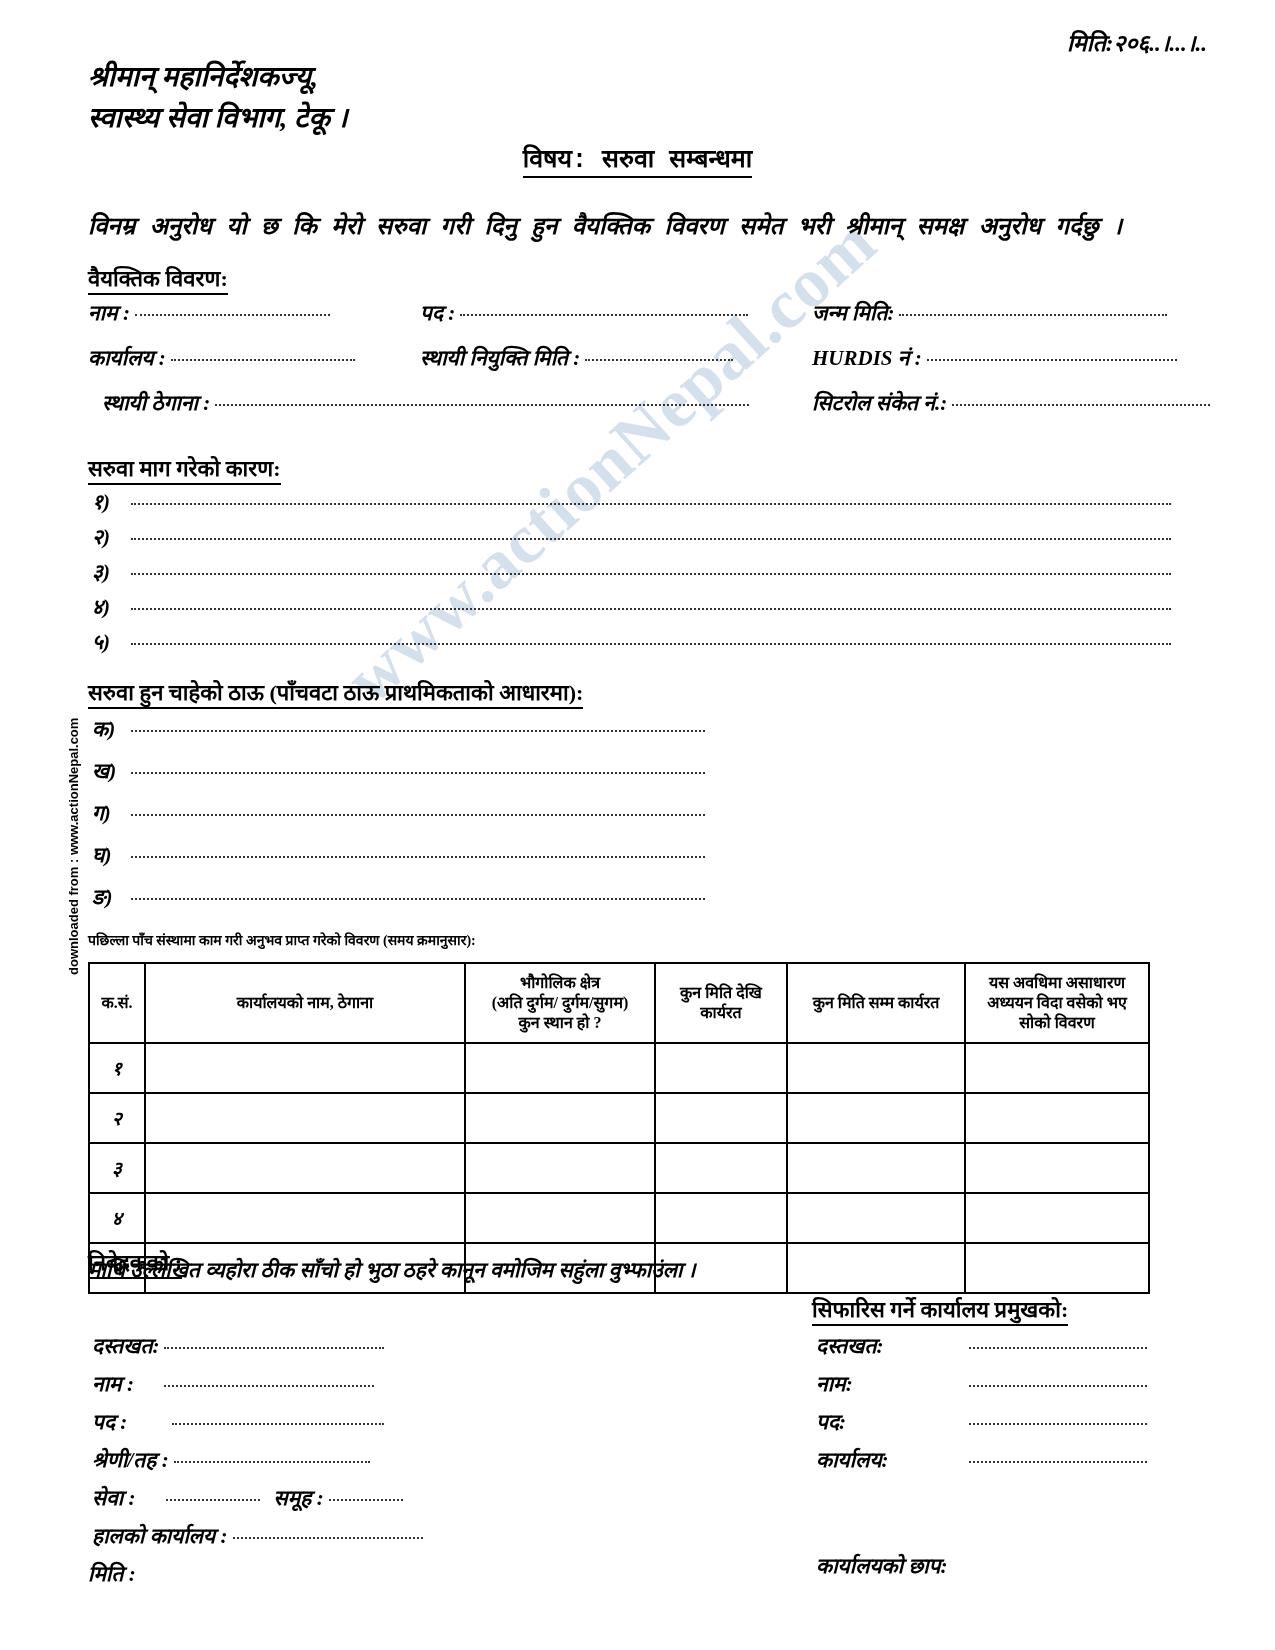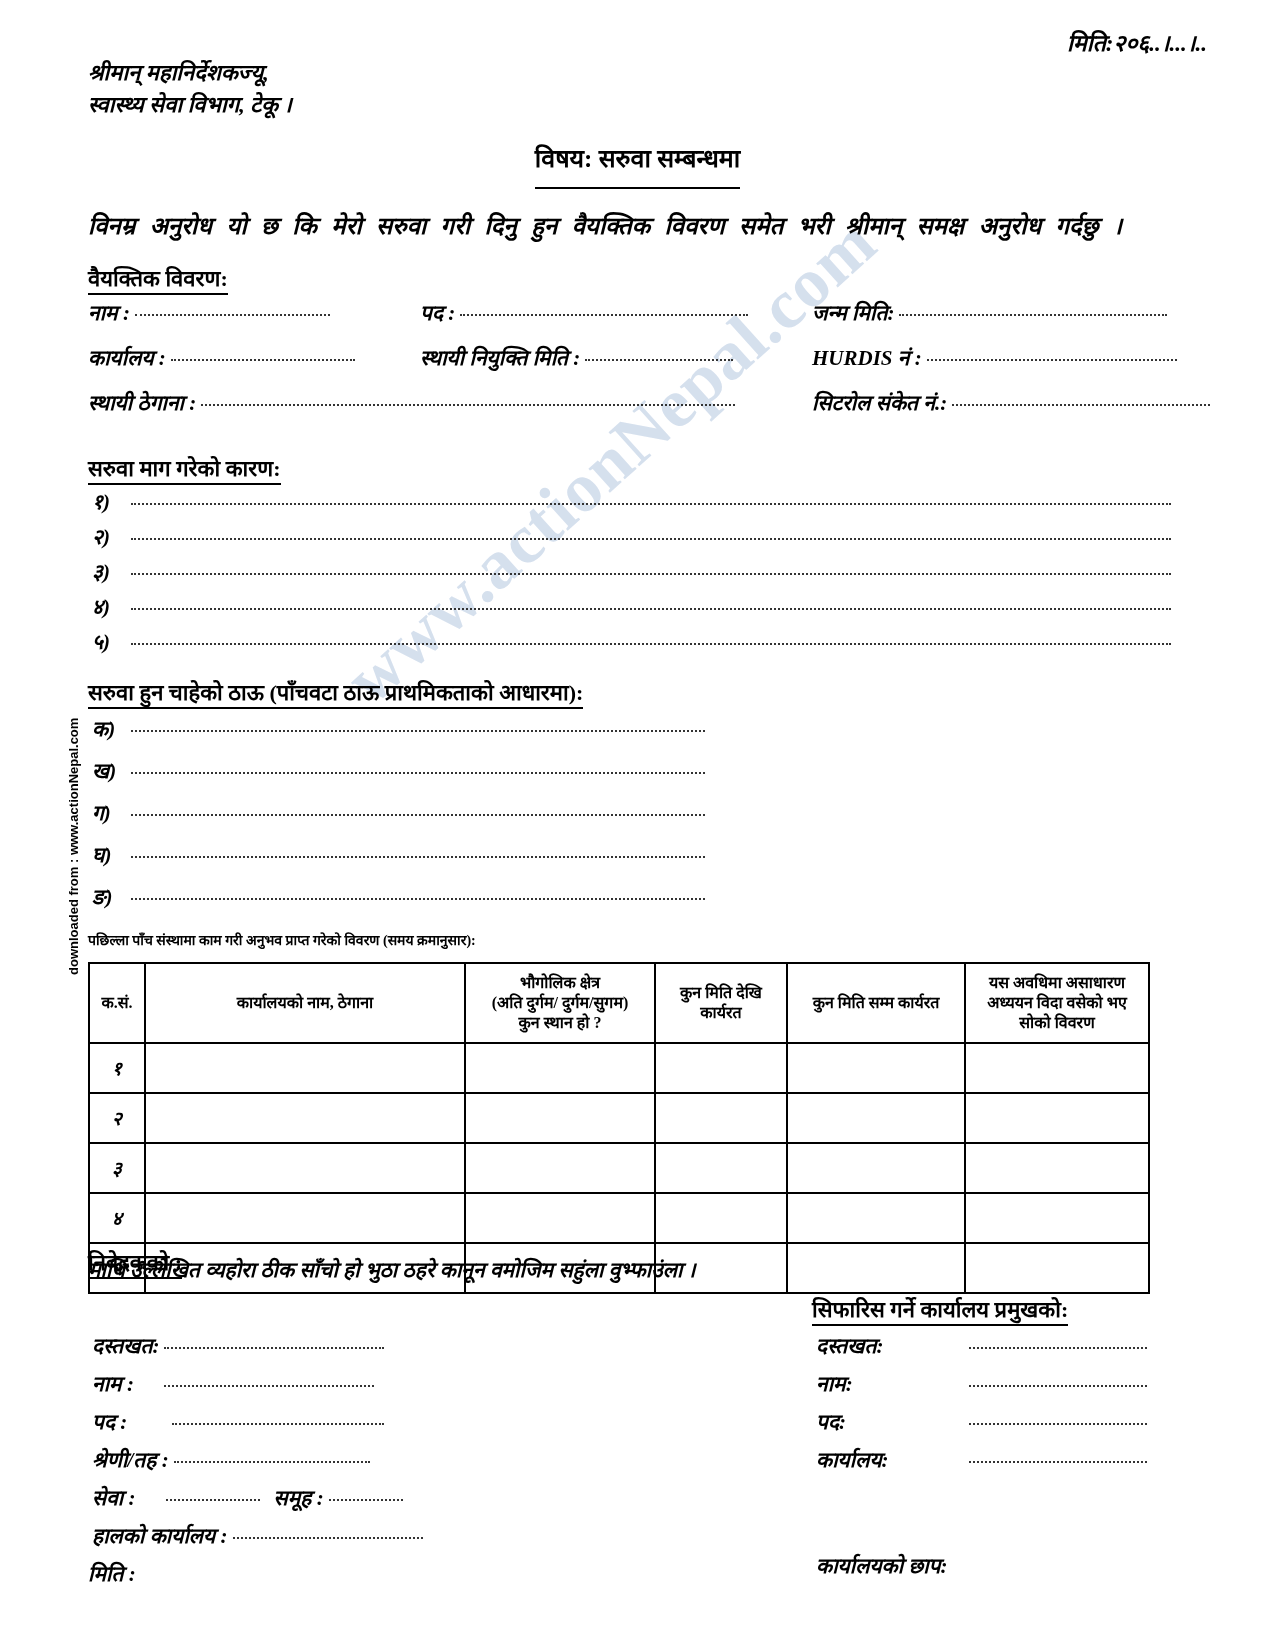--- a/index.html
+++ b/index.html
@@ -62,39 +62,40 @@
     font-size: 23px;
     font-style: italic;
     font-weight: bold;
     white-space: nowrap;
   }
 
   .addressee {
     position: absolute;
     left: 88px;
     top: 57px;
-    font-size: 22px;
+    font-size: 28px;
     font-style: italic;
     font-weight: bold;
     line-height: 1.45;
   }
   .addressee div { white-space: nowrap; }
 
   .subject {
     position: absolute;
     left: 0;
     right: 0;
     top: 140px;
     text-align: center;
     font-size: 25px;
     font-weight: bold;
   }
   .subject span {
     border-bottom: 2px solid #000;
-    padding-bottom: 15px;
+    padding-bottom: 1px;
+    font-family: Liberation Mono, monospace;
   }
 
   .intro {
     position: absolute;
     left: 88px;
     top: 208px;
     width: 1100px;
     font-size: 24px;
     font-style: italic;
     font-weight: bold;
@@ -249,21 +250,21 @@
     </div>
     <div class="field-row" style="left:420px; top:343px;">
       <span class="flabel">स्थायी नियुक्ति मिति :</span>
       <span class="dots" style="width:148px;"></span>
     </div>
     <div class="field-row" style="left:812px; top:343px;">
       <span class="flabel">HURDIS नं :</span>
       <span class="dots" style="width:250px;"></span>
     </div>
 
-    <div class="field-row" style="left:88px; top:388px;">
+    <div class="field-row" style="left:102px; top:388px;">
       <span class="flabel">स्थायी ठेगाना :</span>
       <span class="dots" style="width:534px;"></span>
     </div>
     <div class="field-row" style="left:812px; top:388px;justify-content:flex-end;">
       <span class="flabel">सिटरोल संकेत नं.:</span>
       <span class="dots" style="width:258px;"></span>
     </div>
 
     <div class="sec-head" style="position:absolute; left:88px; top:452px;">सरुवा माग गरेको कारण:</div>
 

